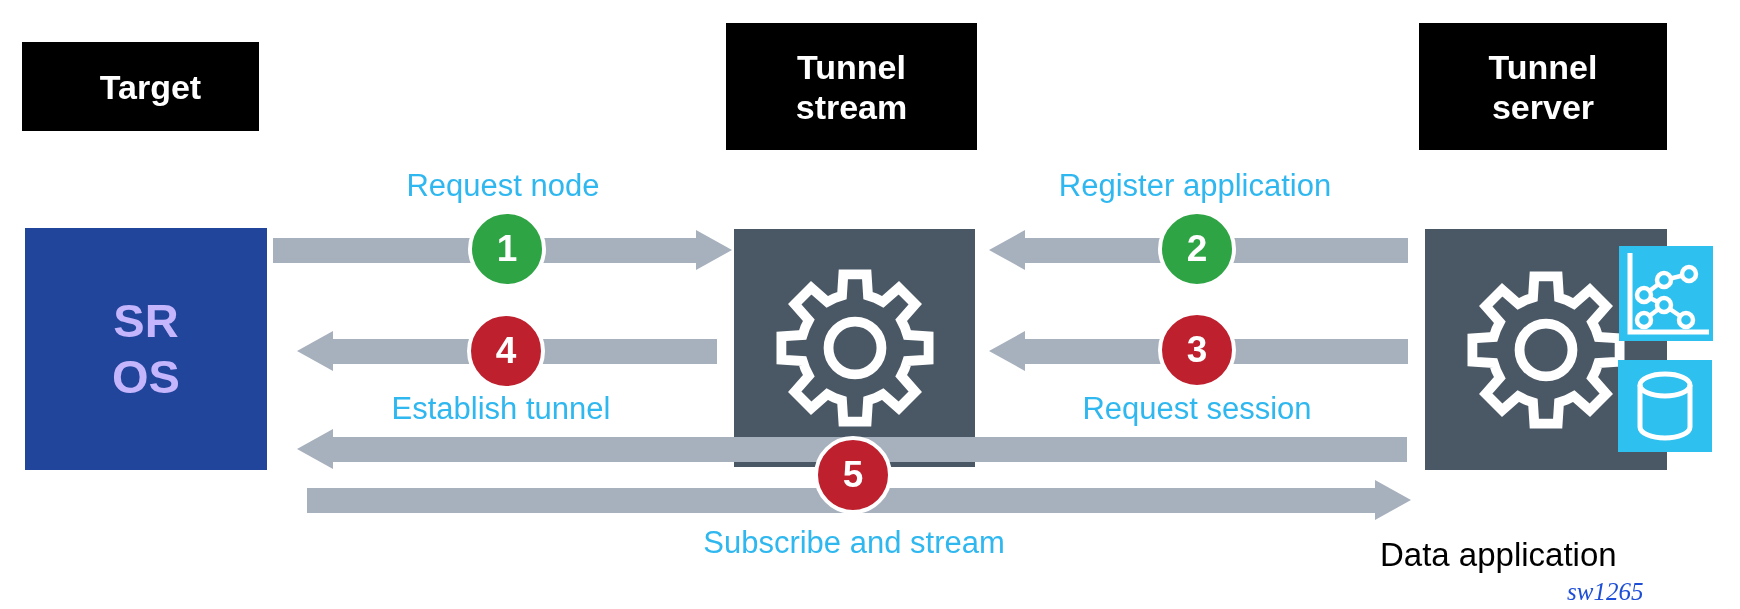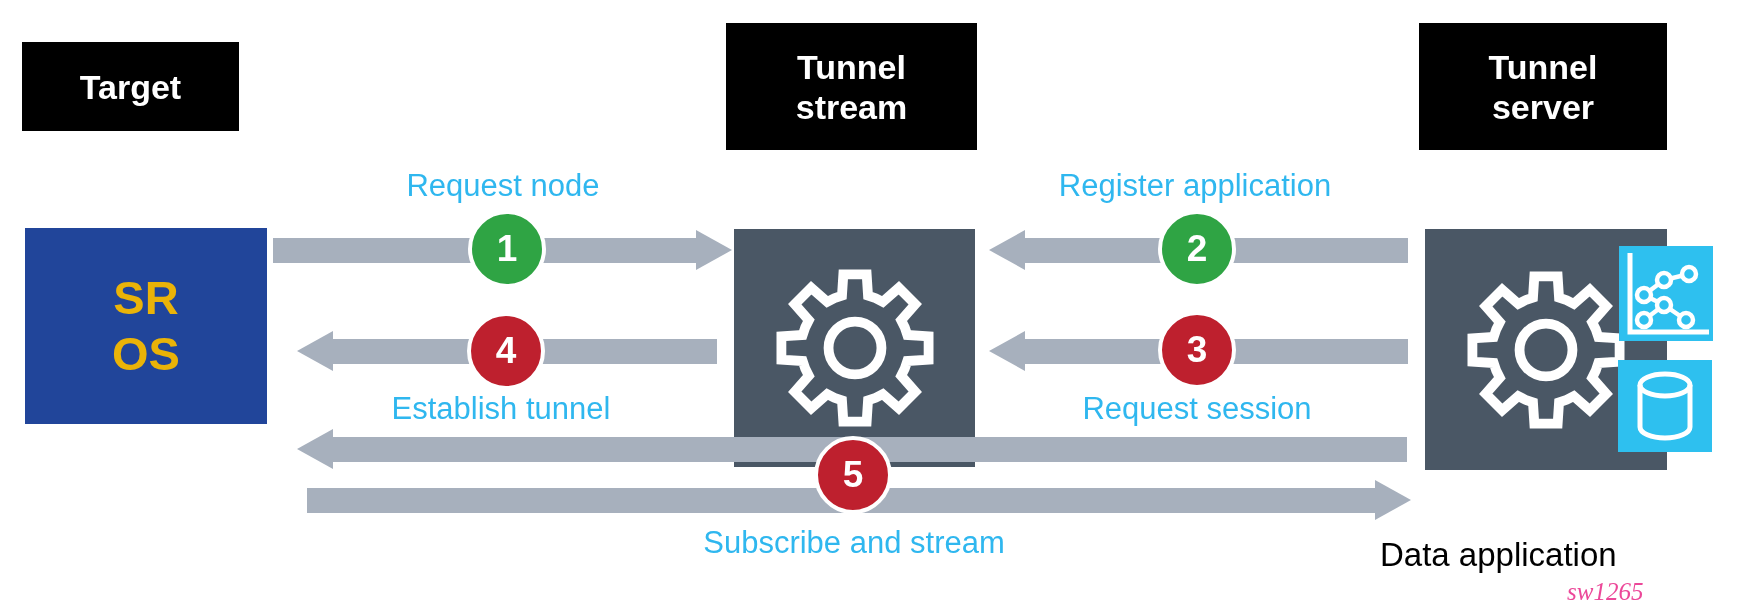--- a/index.html
+++ b/index.html
@@ -14,27 +14,27 @@
   html,body{margin:0;padding:0;background:#fff;}
   .stage{
     position:relative;width:1740px;height:609px;background:#fff;overflow:hidden;
     font-family:"Liberation Sans","DejaVu Sans",sans-serif;
   }
   
   .titlebox{
     position:absolute;background:#000;color:#fff;font-weight:bold;font-size:34px;line-height:40px;
     display:flex;flex-direction:column;align-items:center;justify-content:center;text-align:center;z-index:1;
   }
-  .t-target{left:22px;top:42px;width:217px;height:89px;}
+  .t-target{left:22px;top:42px;width:217px;height:89px;padding-left:20px;}
   .t-server{left:726px;top:23px;width:251px;height:127px;}
   .t-client{left:1419px;top:23px;width:248px;height:127px;}
   
   .sros{
-    position:absolute;left:25px;top:228px;width:242px;height:196px;background:var(--sros-blue);
-    color:#eab308;font-weight:bold;font-size:47px;line-height:56px;
+    position:absolute;left:25px;top:228px;width:242px;height:242px;background:var(--sros-blue);
+    color:#c4b5fd;font-weight:bold;font-size:47px;line-height:56px;
     display:flex;flex-direction:column;align-items:center;justify-content:center;text-align:center;z-index:1;
   }
   .node{
     position:absolute;background:var(--slate);display:flex;align-items:center;justify-content:center;z-index:1;
   }
   .n-server{left:734px;top:229px;width:241px;height:238px;}
   .n-client{left:1425px;top:229px;width:242px;height:241px;}
   .gear{width:196px;height:196px;}
   .gear path,.gear circle{fill:none;stroke:#fff;stroke-width:10;}
   
@@ -70,21 +70,21 @@
   }
   .l1{left:503px;top:168px;} .l2{left:1195px;top:168px;}
   .l3{left:1197px;top:391px;} .l4{left:501px;top:391px;}
   .l5{left:854px;top:525px;}
   
   .caption{position:absolute;color:#000;font-size:33px;white-space:nowrap;z-index:1;}
   .cap-left{left:27px;top:536px;}
   .cap-right{left:1380px;top:536px;}
   .figure-id{
     position:absolute;left:1567px;top:578px;font-family:"Liberation Serif","DejaVu Serif",serif;
-    font-style:italic;font-size:25px;color:#ec4899;z-index:1;
+    font-style:italic;font-size:25px;color:#1d4ed8;z-index:1;
   }
 </style>
 </head>
 <body>
 
 <div class="stage">
 
   <div class="titlebox t-target">
     <span>Target</span>
   </div>

